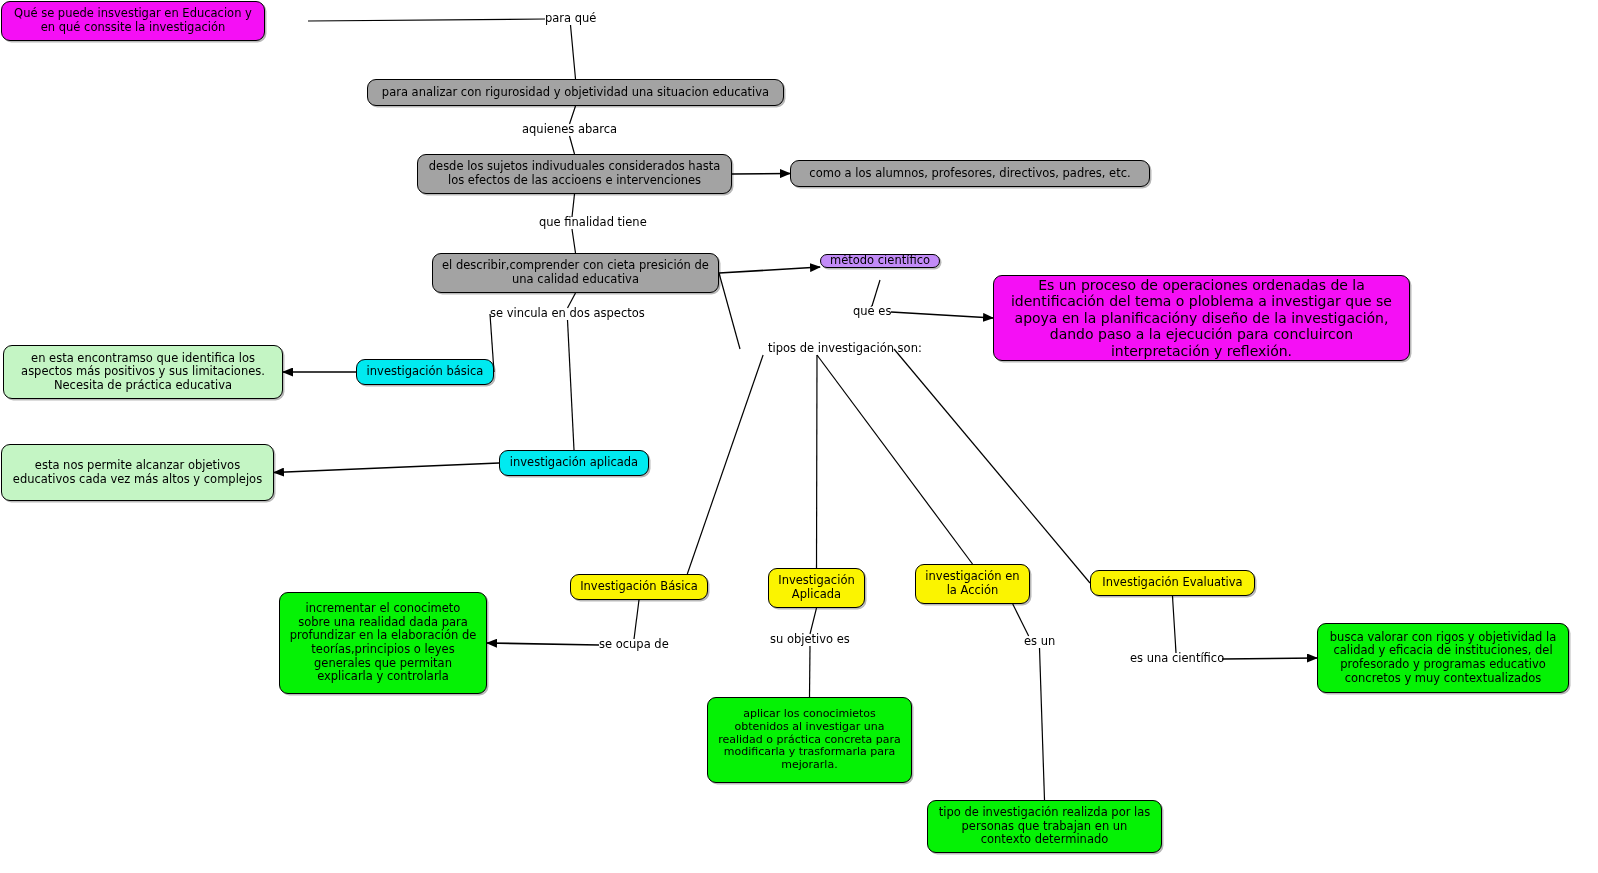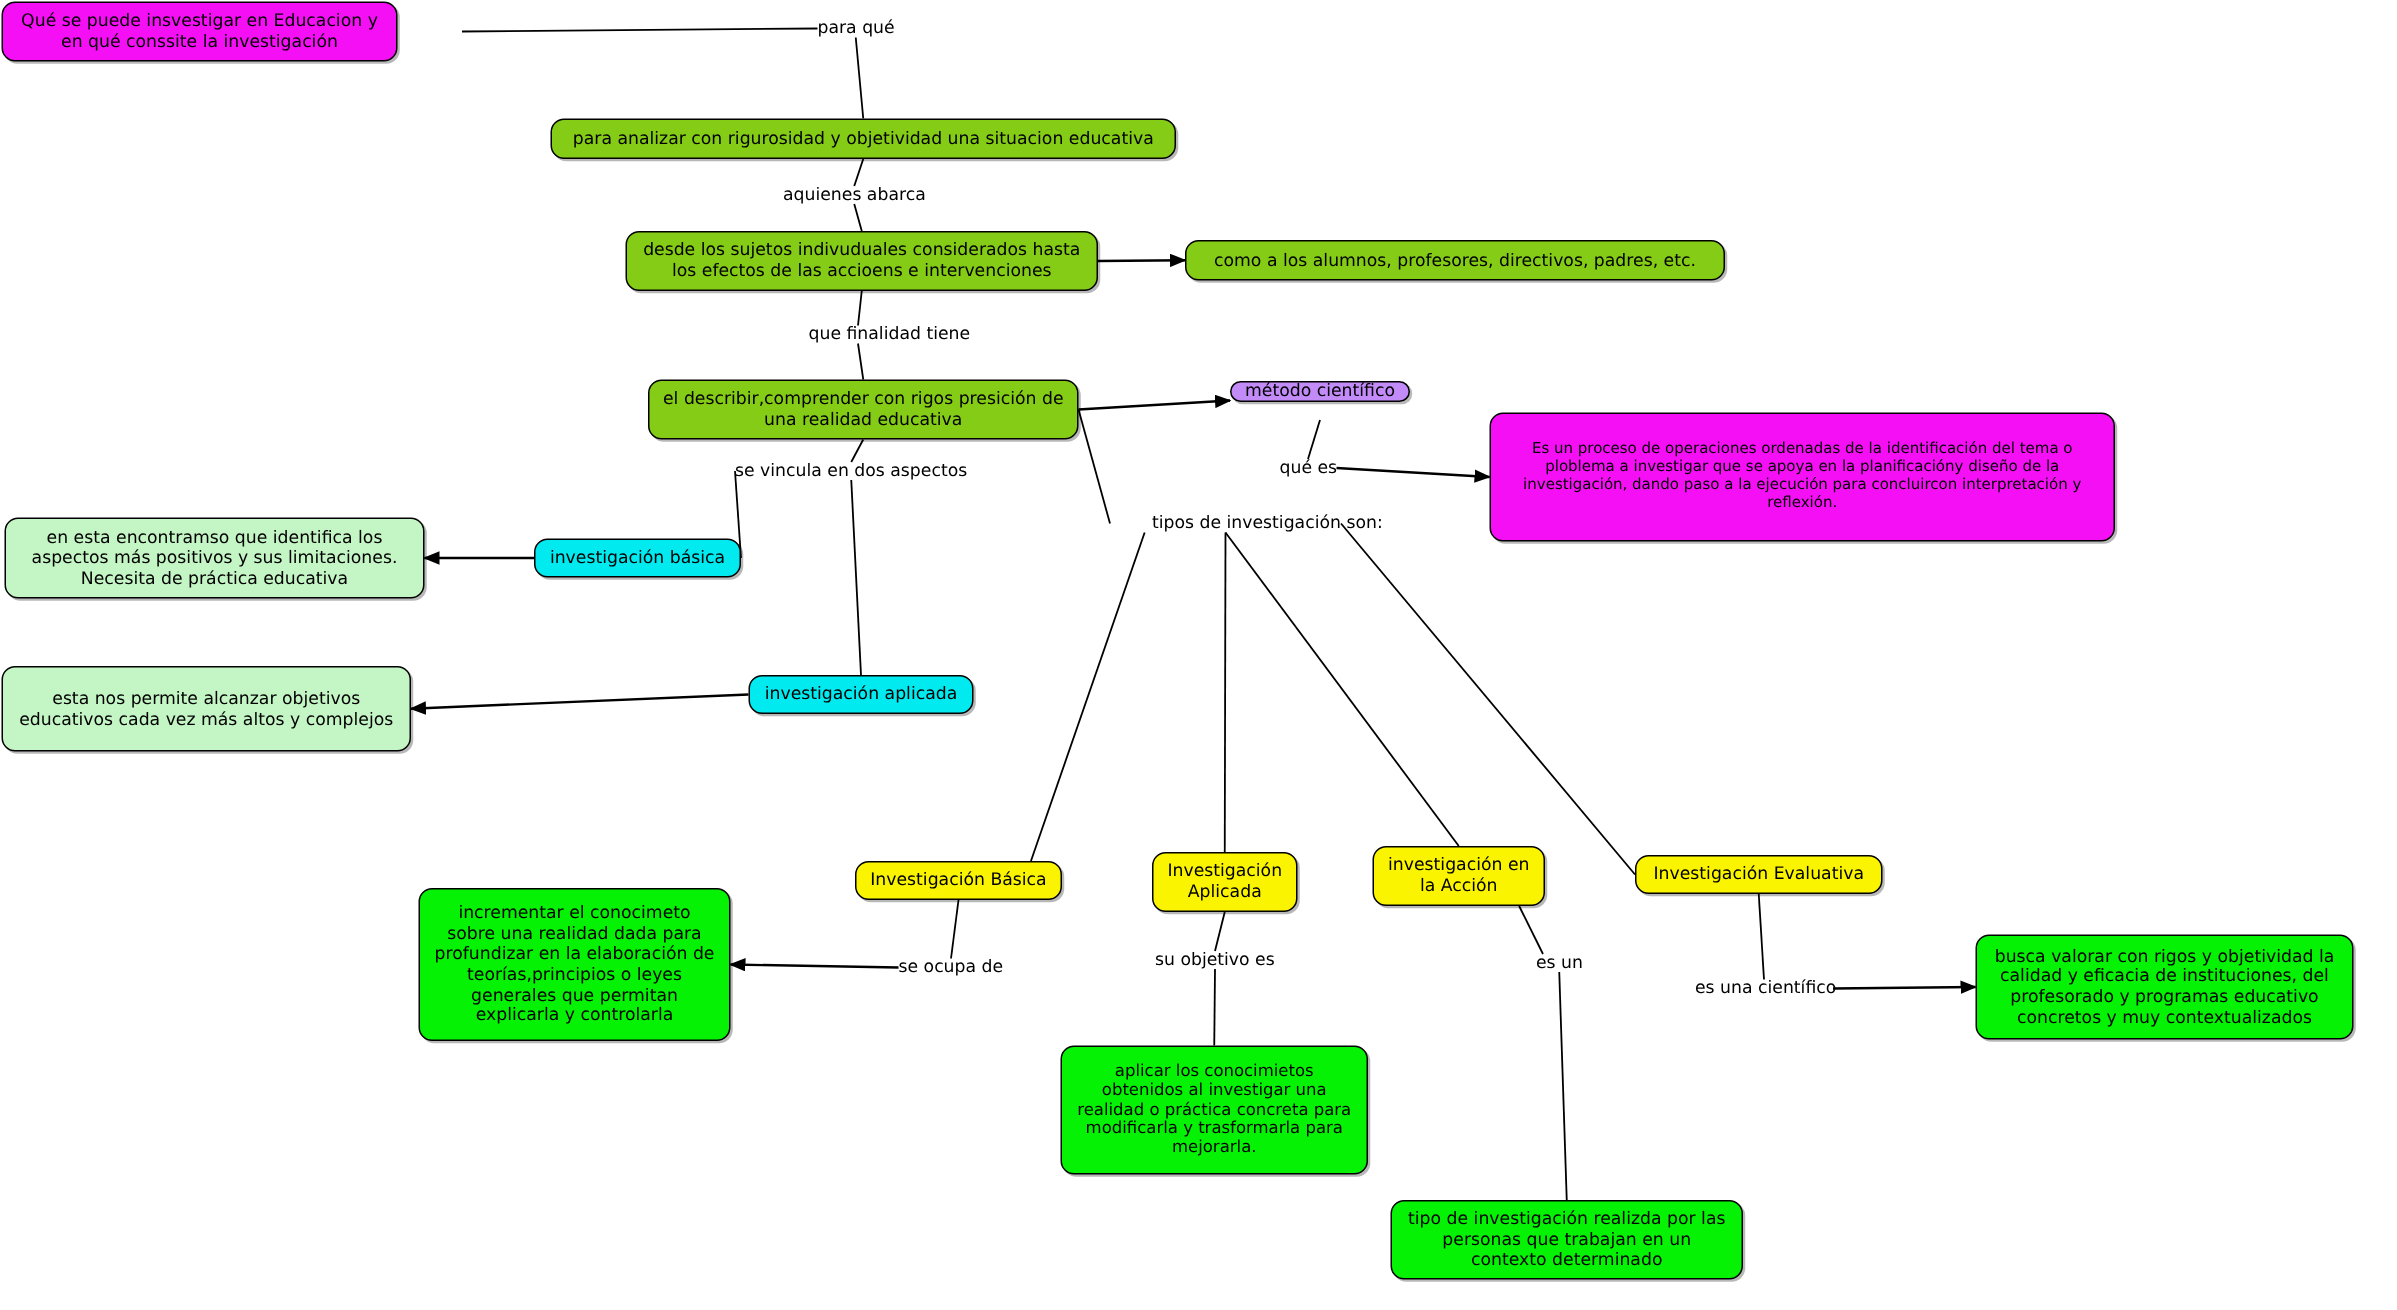--- a/index.html
+++ b/index.html
@@ -31,21 +31,21 @@
     align-items: center;
     justify-content: center;
     text-align: center;
     color: #000000;
     line-height: 1.18;
     padding: 3px 8px;
     white-space: pre-line;
     box-shadow: 1.5px 1.5px 0px rgba(0,0,0,0.28);
   }
   .n-magenta { background: #f50ff5; }
-  .n-pink    { background: #84cc16; }
+  .n-pink    { background: #a3a3a3; }
   .n-purple  { background: #c28bf7; }
   .n-cyan    { background: #00eaf0; }
   .n-yellow  { background: #fbf400; }
   .n-lgreen  { background: #c4f5c4; }
   .n-green   { background: #05f205; }
 
   .edge-label {
     position: absolute;
     color: #000000;
     background: transparent;
@@ -92,23 +92,23 @@
         <line x1="1039.5" y1="648" x2="1044.5" y2="800"></line>
         <line x1="1172.5" y1="596" x2="1176" y2="653"></line>
         <line x1="1222" y1="659" x2="1317" y2="658" marker-end="url(#arrow)" stroke-width="1.6"></line>
       </g>
   </svg>
   <div id="nodes-layer">
       <div class="node n-magenta" style="left: 1px; top: 1px; width: 264px; height: 40px; font-size: 11.5px;">Qué se puede insvestigar en Educacion y en qué conssite la investigación</div>
       <div class="node n-pink" style="left: 367px; top: 79px; width: 417px; height: 27px; font-size: 11.5px;">para analizar con rigurosidad y objetividad una situacion educativa</div>
       <div class="node n-pink" style="left: 417px; top: 154px; width: 315px; height: 40px; font-size: 11.5px;">desde los sujetos indivuduales considerados hasta los efectos de las accioens e intervenciones</div>
       <div class="node n-pink" style="left: 790px; top: 160px; width: 360px; height: 27px; font-size: 11.5px;">como a los alumnos, profesores, directivos, padres, etc.</div>
-      <div class="node n-pink" style="left: 432px; top: 253px; width: 287px; height: 40px; font-size: 11.5px;">el describir,comprender con rigos presición de una realidad educativa</div>
+      <div class="node n-pink" style="left: 432px; top: 253px; width: 287px; height: 40px; font-size: 11.5px;">el describir,comprender con cieta presición de una calidad educativa</div>
       <div class="node n-purple" style="left: 820px; top: 254px; width: 120px; height: 14px; font-size: 11.5px;">método científico</div>
-      <div class="node n-magenta" style="left: 993px; top: 275px; width: 417px; height: 86px; font-size: 10px;">Es un proceso de operaciones ordenadas de la identificación del tema o ploblema a investigar que se apoya en la planificacióny diseño de la investigación, dando paso a la ejecución para concluircon interpretación y reflexión.</div>
+      <div class="node n-magenta" style="left: 993px; top: 275px; width: 417px; height: 86px; font-size: 14px;">Es un proceso de operaciones ordenadas de la identificación del tema o ploblema a investigar que se apoya en la planificacióny diseño de la investigación, dando paso a la ejecución para concluircon interpretación y reflexión.</div>
       <div class="node n-cyan" style="left: 356px; top: 359px; width: 138px; height: 26px; font-size: 11.5px;">investigación básica</div>
       <div class="node n-cyan" style="left: 499px; top: 450px; width: 150px; height: 26px; font-size: 11.5px;">investigación aplicada</div>
       <div class="node n-lgreen" style="left: 3px; top: 345px; width: 280px; height: 54px; font-size: 11.5px;">en esta encontramso que identifica los aspectos más positivos y sus limitaciones. Necesita de práctica educativa</div>
       <div class="node n-lgreen" style="left: 1px; top: 444px; width: 273px; height: 57px; font-size: 11.5px;">esta nos permite alcanzar objetivos educativos cada vez más altos y complejos</div>
       <div class="node n-yellow" style="left: 570px; top: 574px; width: 138px; height: 26px; font-size: 11.5px;">Investigación Básica</div>
       <div class="node n-yellow" style="left: 768px; top: 568px; width: 97px; height: 40px; font-size: 11.5px;">Investigación Aplicada</div>
       <div class="node n-yellow" style="left: 915px; top: 564px; width: 115px; height: 40px; font-size: 11.5px;">investigación en la Acción</div>
       <div class="node n-yellow" style="left: 1090px; top: 570px; width: 165px; height: 26px; font-size: 11.5px;">Investigación Evaluativa</div>
       <div class="node n-green" style="left: 279px; top: 592px; width: 208px; height: 102px; font-size: 11.5px;">incrementar el conocimeto sobre una realidad dada para profundizar en la elaboración de teorías,principios o leyes generales que permitan explicarla y controlarla</div>
       <div class="node n-green" style="left: 707px; top: 697px; width: 205px; height: 86px; font-size: 11px;">aplicar los conocimietos obtenidos al investigar una realidad o práctica concreta para modificarla y trasformarla para mejorarla.</div>

